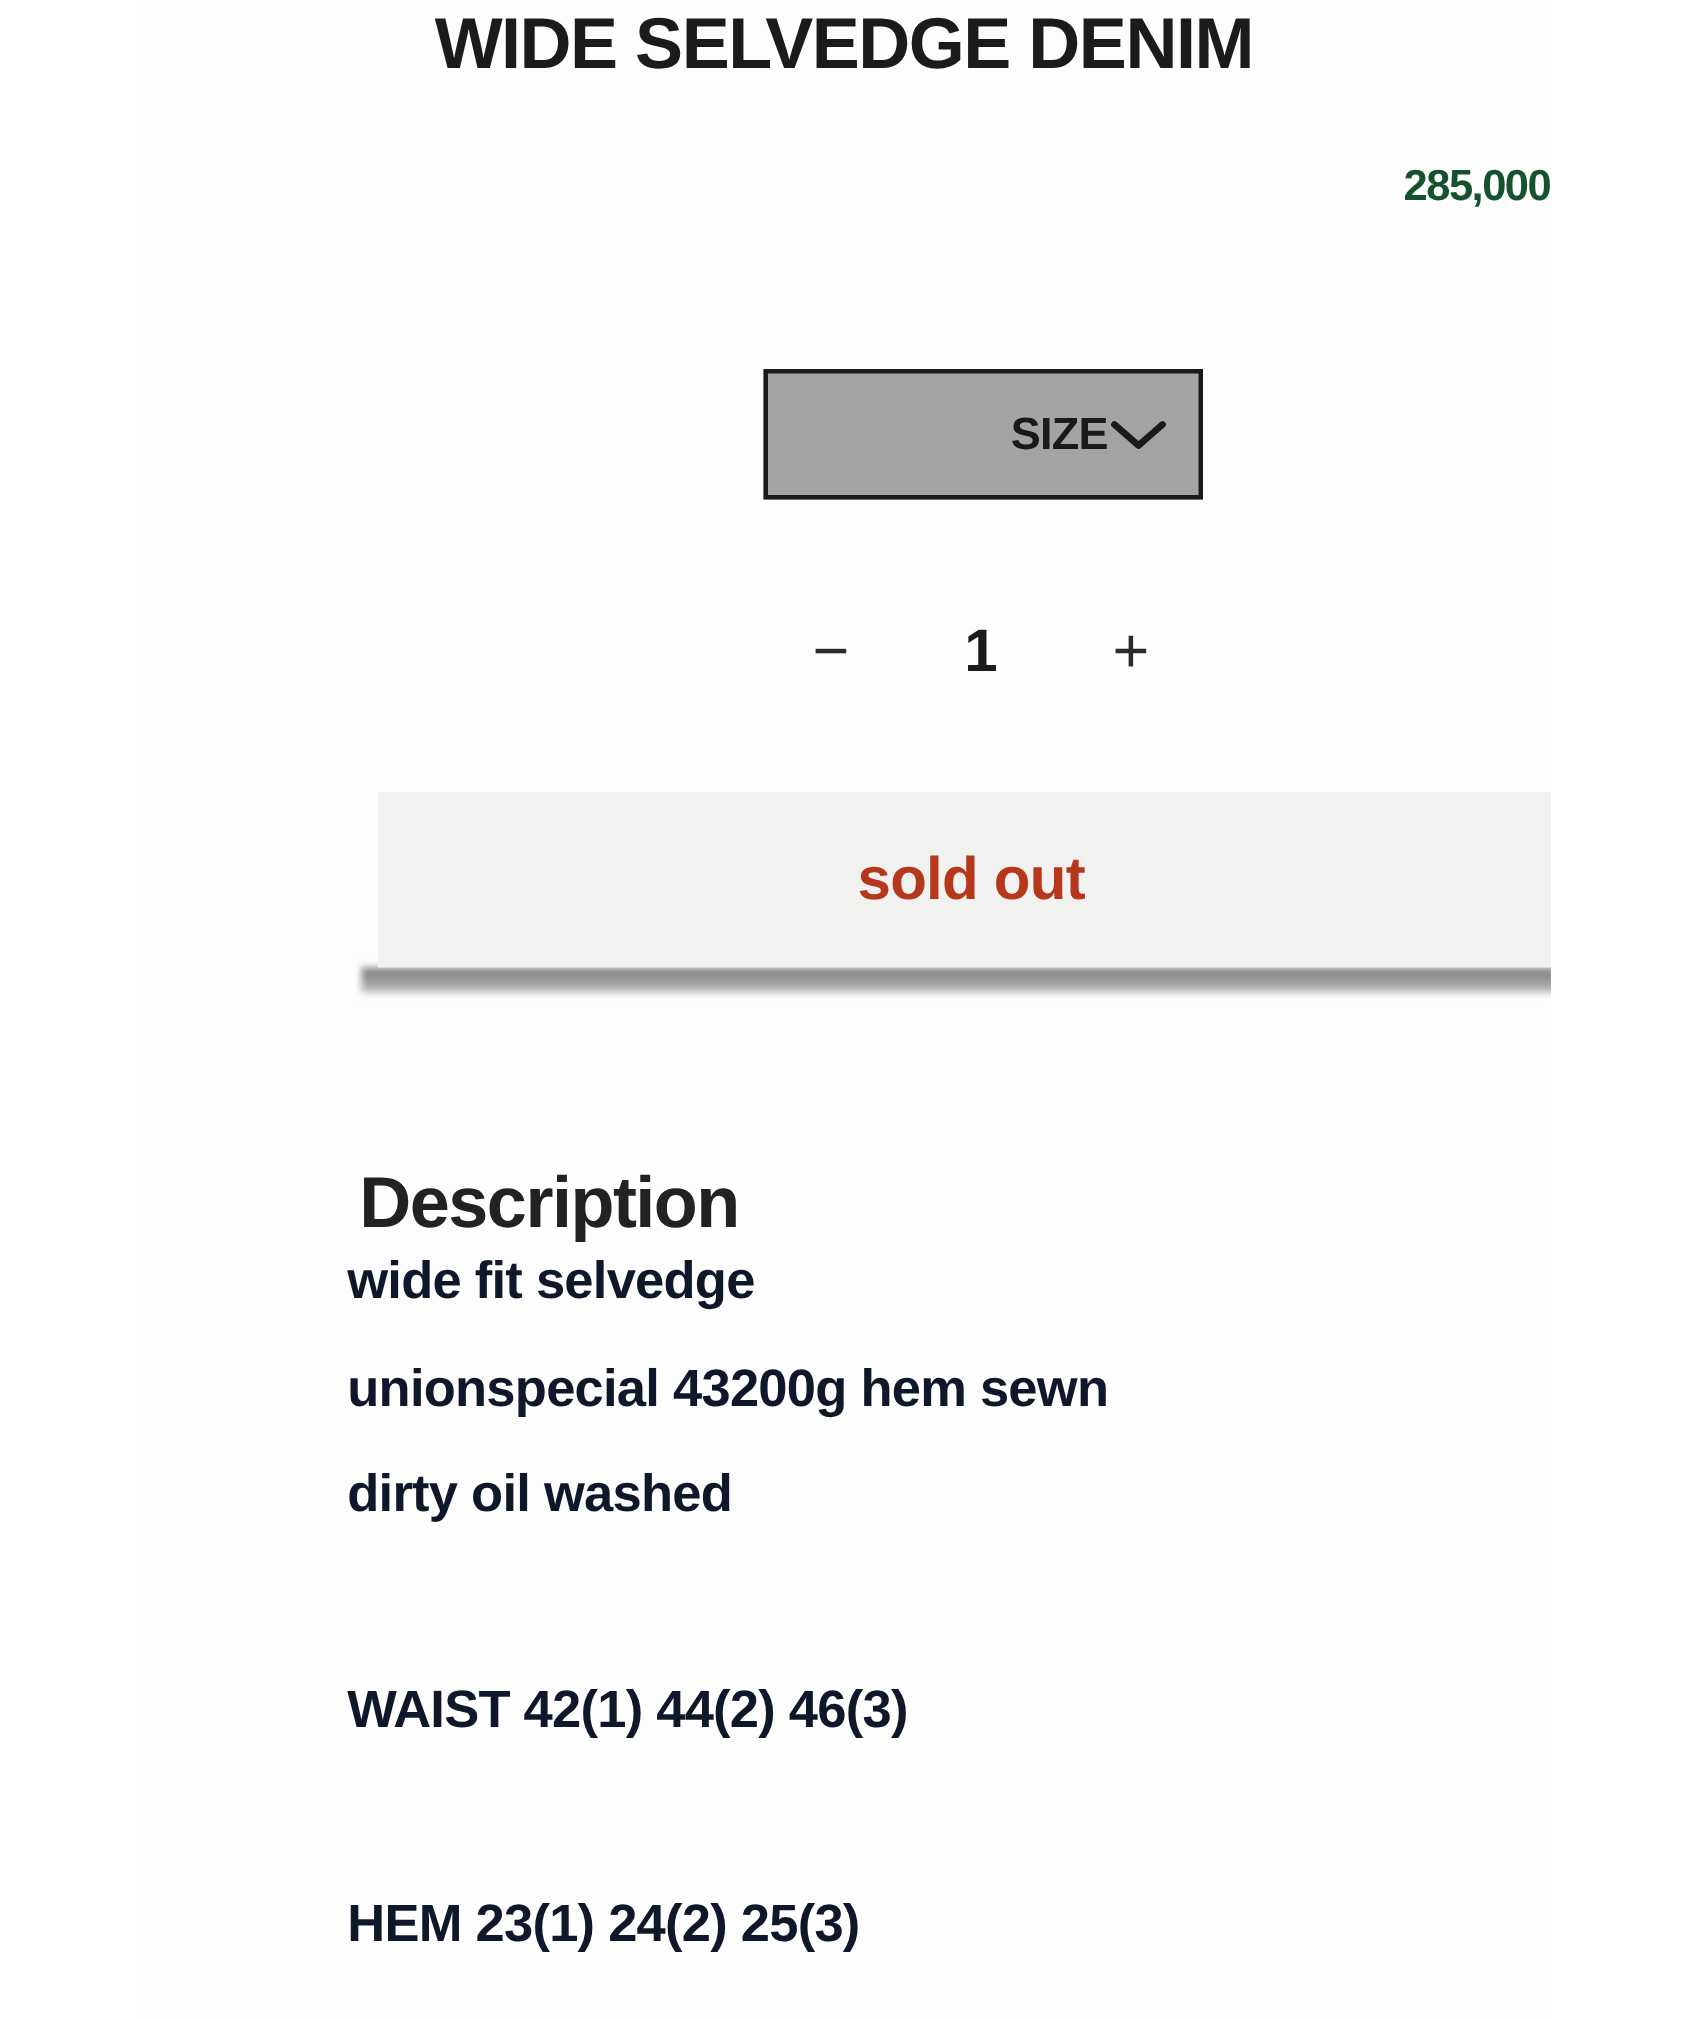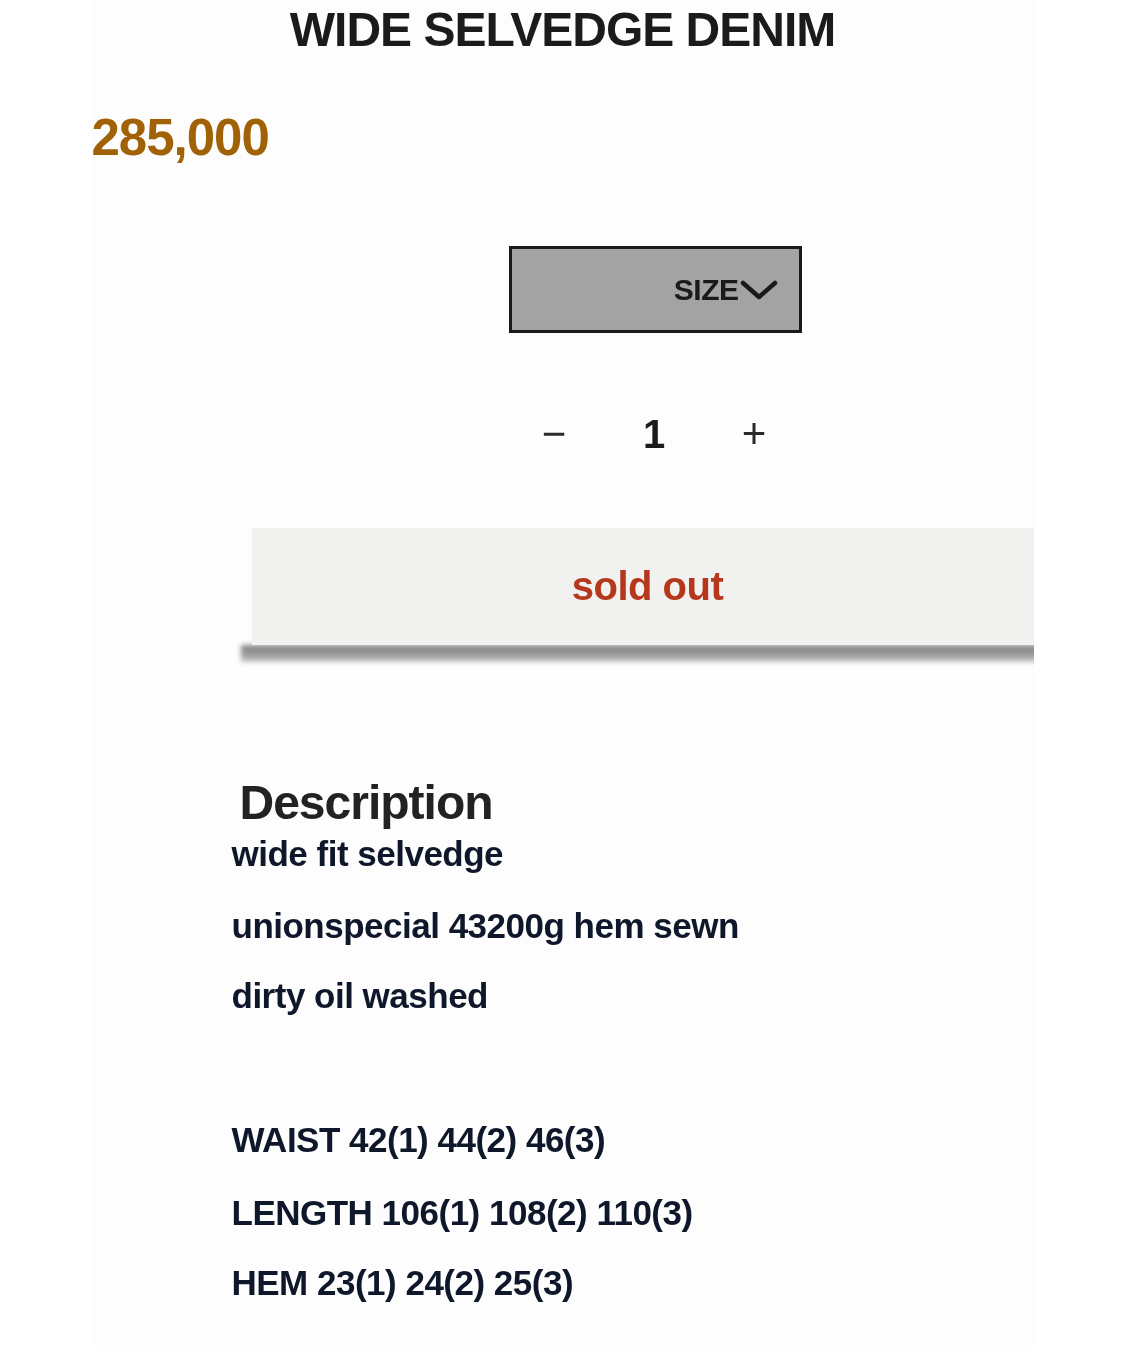--- a/index.html
+++ b/index.html
@@ -19,25 +19,25 @@
     top: 2px; left: 0; width: 100%;
     text-align: center;
     font-size: 48px;
     font-weight: 700;
     letter-spacing: -1px;
     color: #1b1b1b;
   }
   .product-price {
     position: absolute;
     top: 108px; left: 0; width: 100%;
-    text-align: left;
-    font-size: 51px;
+    text-align: right;
+    font-size: 29px;
     font-weight: 700;
     letter-spacing: -1px;
-    color: #a16207;
+    color: #14532d;
   }
   .size-select {
     position: absolute;
     left: 417px; top: 246px;
     width: 293px; height: 87px;
     border: 3px solid #1a1a1a;
     background: #a3a3a3;
     display: flex;
     align-items: center;
     justify-content: flex-end;
@@ -170,16 +170,15 @@
 
   <h2 class="desc-heading">Description</h2>
 
   <button class="collapse-dash"></button>
 
   <div class="desc-line desc-line-0">wide fit selvedge</div>
   <div class="desc-line desc-line-1">unionspecial 43200g hem sewn</div>
   <div class="desc-line desc-line-2">dirty oil washed</div>
 
   <div class="desc-line meas-line-0">WAIST 42(1) 44(2) 46(3)</div>
-  <div class="desc-line meas-line-1">LENGTH 106(1) 108(2) 110(3)</div>
   <div class="desc-line meas-line-2">HEM 23(1) 24(2) 25(3)</div>
 
 </div>
 
 </body></html>

